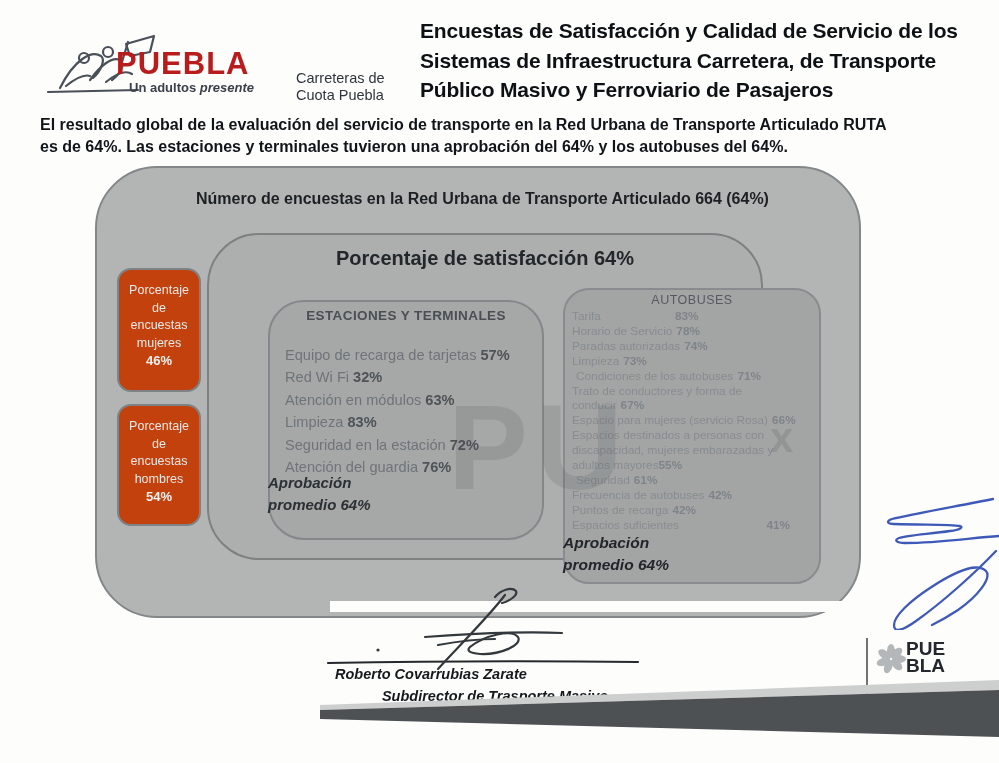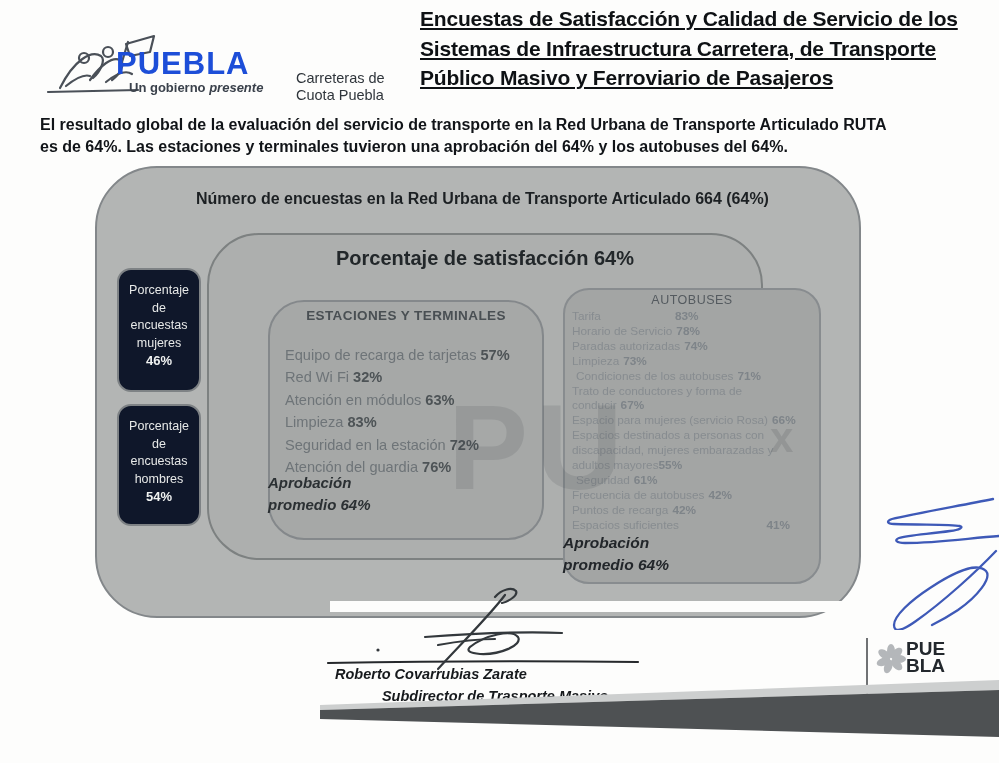--- a/index.html
+++ b/index.html
@@ -1,35 +1,35 @@
 <!DOCTYPE html>
 <html><head>
 <meta charset="utf-8">
 <style>
   html,body{margin:0;padding:0;background:#e8e8e8;}
   .page{position:relative;width:999px;height:763px;background:#fdfdfc;overflow:hidden;
         font-family:"Liberation Sans", sans-serif;color:#15181b;}
   .abs{position:absolute;}
 
   
-  .brand{left:116px;top:46px;font-size:31px;font-weight:800;color:#1d4ed8;letter-spacing:1px;}
+  .brand{left:116px;top:46px;font-size:31px;font-weight:800;color:#b91c1c;letter-spacing:1px;}
   .tagline{left:129px;top:80px;font-size:13px;font-weight:700;color:#3a414b;}
   .tagline .it{font-style:italic;}
   .org{left:296px;top:70px;font-size:14.5px;line-height:17px;color:#2f353b;}
-  .doc-title{left:420px;top:4px;width:578px;font-size:21px;font-weight:700;line-height:29.5px;
-             color:#0e1114;letter-spacing:-0.2px;white-space:nowrap;text-decoration:underline;}
+  .doc-title{left:420px;top:16px;width:578px;font-size:21px;font-weight:700;line-height:29.5px;
+             color:#0e1114;letter-spacing:-0.2px;white-space:nowrap;}
   .intro{left:40px;top:114px;width:945px;font-size:16px;font-weight:700;line-height:22px;
          color:#111418;white-space:nowrap;}
 
   
   .main-box{left:95px;top:166px;width:766px;height:452px;border-radius:62px;
             background:#b3b5b4;border:2px solid #83878a;box-sizing:border-box;}
   .main-heading{left:110px;top:190px;width:745px;text-align:center;font-size:16px;
                 font-weight:700;color:#1c2023;}
-  .demo-box{width:84px;border-radius:14px;background:#0f172a;border:2px solid #7e8285;
+  .demo-box{width:84px;border-radius:14px;background:#c2410c;border:2px solid #7e8285;
             box-sizing:border-box;color:#e7e9e8;font-size:12.5px;line-height:17.5px;
             text-align:center;padding-top:12px;}
   .demo-box .demo-val{font-weight:700;font-size:13px;color:#f0f2f1;}
   #demo0{left:117px;top:268px;height:124px;}
   #demo1{left:117px;top:404px;height:122px;}
   .sat-box{left:207px;top:233px;width:556px;height:327px;border-radius:52px;
            background:#adafae;border:2px solid #7d8181;box-sizing:border-box;}
   .sat-heading{left:227px;top:247px;width:516px;text-align:center;font-size:20px;
                font-weight:700;color:#22272a;}
   .st-box{left:268px;top:300px;width:276px;height:240px;border-radius:36px;
@@ -86,21 +86,21 @@
       <path d="M20,56 C30,48 38,44 44,46"></path>
       <path d="M60,52 C70,44 80,40 86,44"></path>
       <path d="M80,14 L108,6 L104,22 L84,26 Z"></path>
       <path d="M82,12 L76,32"></path>
       <circle cx="38" cy="28" r="5"></circle>
       <circle cx="62" cy="22" r="5"></circle>
     </g>
   </svg>
   <div class="abs brand">PUEBLA</div>
   <div class="abs tagline">
-    <span>Un gobierno</span>
+    <span>Un adultos</span>
     <span class="it">presente</span>
   </div>
   <div class="abs org">
     <div>Carreteras de</div>
     <div>Cuota Puebla</div>
   </div>
   <div class="abs doc-title">
       <div>Encuestas de Satisfacción y Calidad de Servicio de los</div>
       <div>Sistemas de Infraestructura Carretera, de Transporte</div>
       <div>Público Masivo y Ferroviario de Pasajeros</div>

